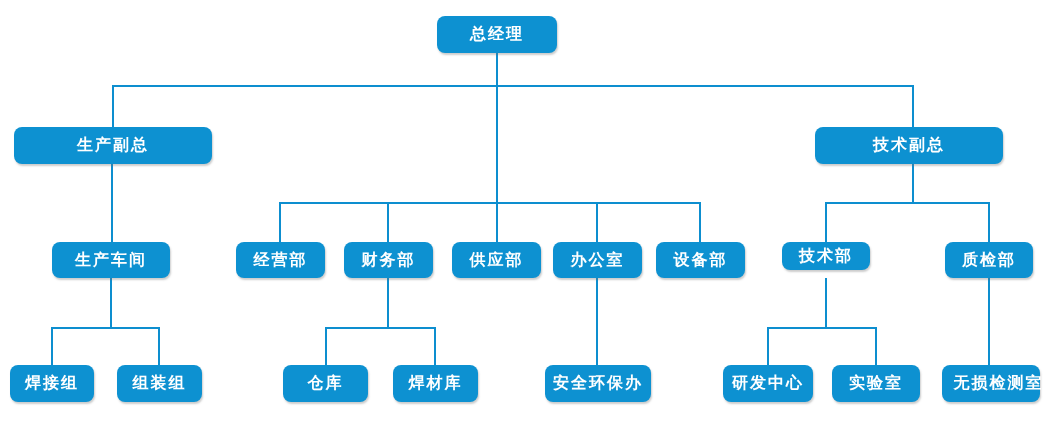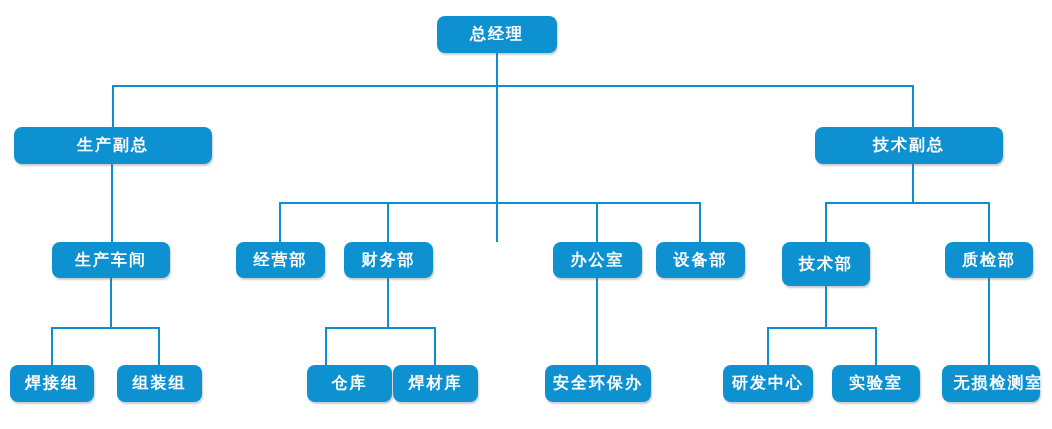--- a/index.html
+++ b/index.html
@@ -70,27 +70,28 @@
   <div class="edge" style="left:988px; top:278px; width:2px; height:87px;"></div>
 
   <div class="node" style="left:437px; top:16px; width:120px; height:37px;">总经理</div>
 
   <div class="node" style="left:14px; top:127px; width:198px; height:37px;">生产副总</div>
   <div class="node" style="left:815px; top:127px; width:188px; height:37px;">技术副总</div>
 
   <div class="node" style="left:52px; top:242px; width:118px; height:36px;">生产车间</div>
   <div class="node" style="left:236px; top:242px; width:89px; height:36px;">经营部</div>
   <div class="node" style="left:344px; top:242px; width:89px; height:36px;">财务部</div>
+  <div class="node" style="left:452px; top:242px; width:89px; height:36px;">供应部</div>
   <div class="node" style="left:553px; top:242px; width:89px; height:36px;">办公室</div>
   <div class="node" style="left:656px; top:242px; width:89px; height:36px;">设备部</div>
-  <div class="node" style="left:782px; top:242px; width:88px; height:44px;">技术部</div>
+  <div class="node" style="left:782px; top:242px; width:88px; height:28px;">技术部</div>
   <div class="node" style="left:945px; top:242px; width:88px; height:36px;">质检部</div>
 
   <div class="node" style="left:10px; top:365px; width:84px; height:37px;">焊接组</div>
   <div class="node" style="left:117px; top:365px; width:85px; height:37px;">组装组</div>
-  <div class="node" style="left:283px; top:365px; width:85px; height:37px;margin-left:24px;">仓库</div>
+  <div class="node" style="left:283px; top:365px; width:85px; height:37px;">仓库</div>
   <div class="node" style="left:393px; top:365px; width:85px; height:37px;">焊材库</div>
   <div class="node" style="left:545px; top:365px; width:106px; height:37px;">安全环保办</div>
   <div class="node" style="left:832px; top:365px; width:88px; height:37px;">实验室</div>
   <div class="node" style="left:723px; top:365px; width:90px; height:37px;">研发中心</div>
   <div class="node" style="left:942px; top:365px; width:98px; height:37px;padding-left:15px;">无损检测室</div>
 
 </div>
 
 </body></html>

